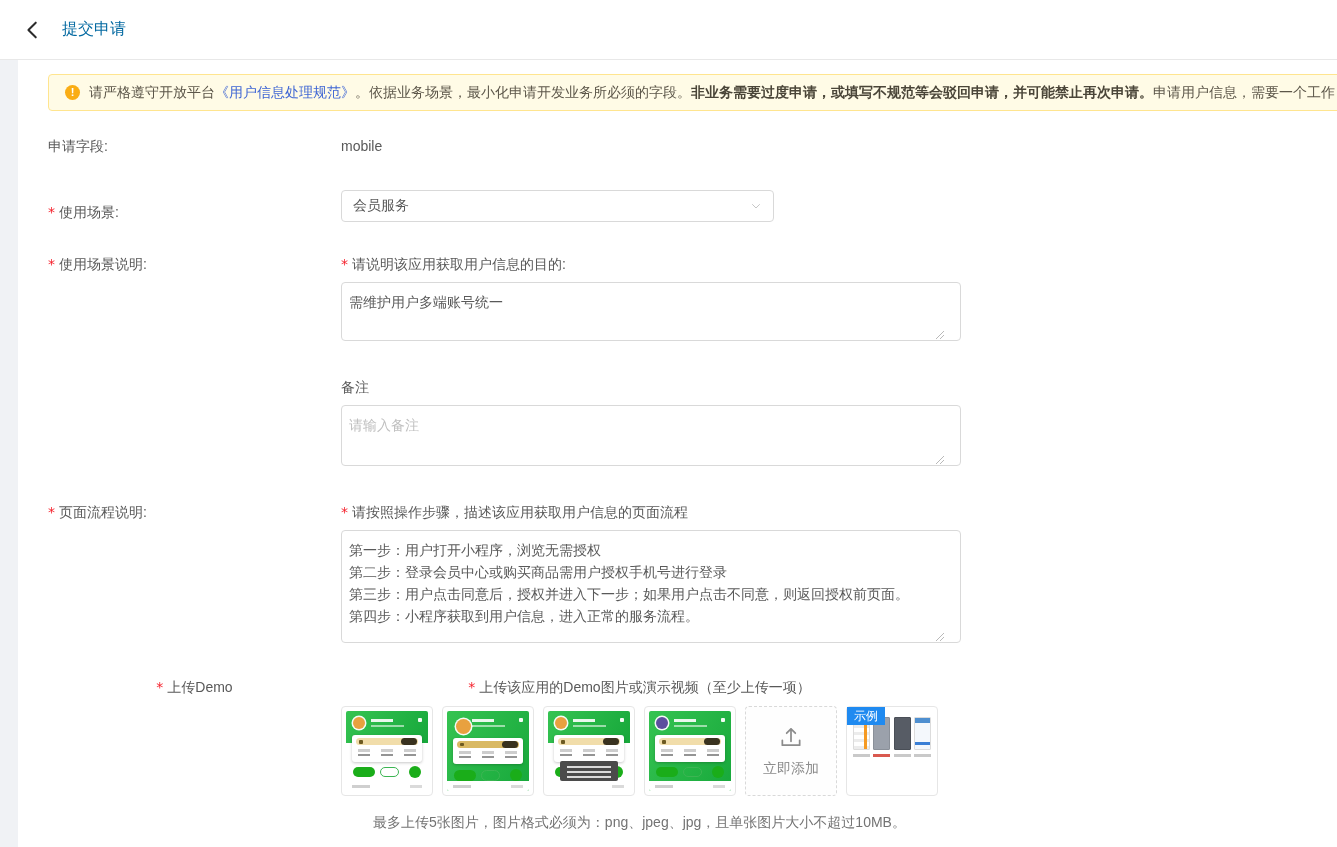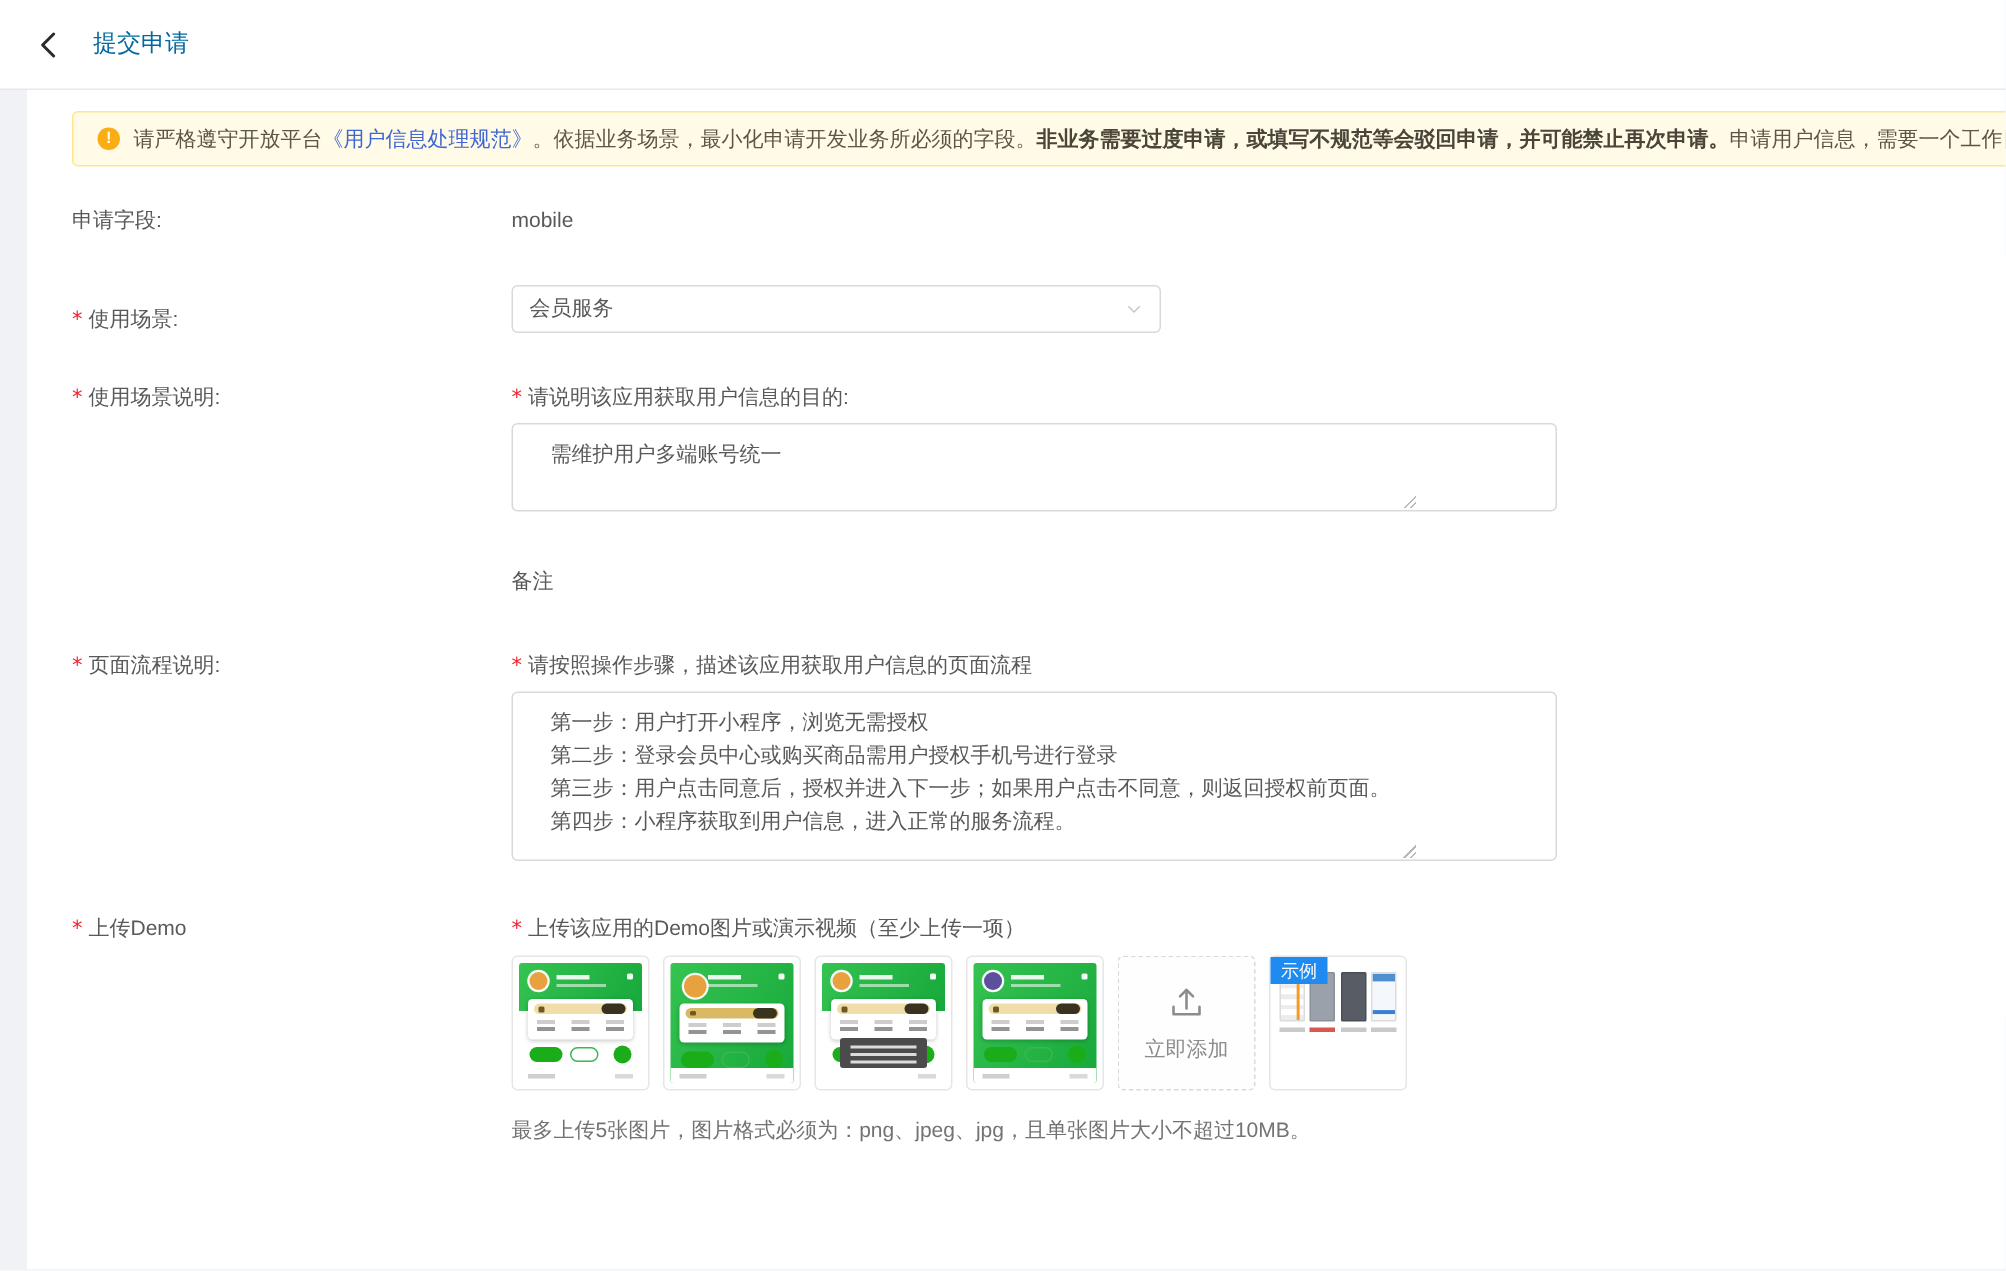--- a/index.html
+++ b/index.html
@@ -45,37 +45,37 @@
 
   
   .row { display:flex; }
   .lbl-col { width:293px; flex:0 0 293px; color:#595959; }
   .req { color:#f5222d; margin-right:4px; font-family:"DejaVu Sans",sans-serif; }
   .sub-lbl { color:#595959; }
   .row-field { margin-top:27px; }
   .row-scene { margin-top:34px; align-items:flex-end; }
   .row-block { margin-top:34px; }
   .mt38 { margin-top:38px; }
-  .mt36 { margin-top:36px; }
+  .mt36 { margin-top:36px;text-align:center; }
 
   .plain-val { color:#595959; }
 
   
   .sel {
     width:433px; height:32px; border:1px solid #d9d9d9; border-radius:4px;
     background:#fff; display:flex; align-items:center; padding:0 11px;
     color:#595959; cursor:pointer; justify-content:space-between;
   }
   .sel .car { color:#c6c6c6; display:flex; }
 
   
   .ta-wrap { position:relative; width:605px; }
   textarea {
-    width:697px; border:1px solid #d9d9d9; border-radius:4px;
-    padding:8px 25px; font:14px/22px "Liberation Sans","DejaVu Sans",sans-serif;
+    width:620px; border:1px solid #d9d9d9; border-radius:4px;
+    padding:8px 7px; font:14px/22px "Liberation Sans","DejaVu Sans",sans-serif;
     color:#595959; resize:none; outline:none; display:block; background:#fff;
   }
   textarea::placeholder { color:#bfbfbf; }
   .ta-s { height:59px; }
   .ta-m { height:61px; }
   .ta-l { height:113px; }
   .grip {
     position:absolute; right:2px; bottom:2px; width:10px; height:10px;
     clip-path:polygon(100% 0,100% 100%,0 100%);
     background:repeating-linear-gradient(135deg,transparent 0 2px,#b9b9b9 2px 3px);
@@ -197,20 +197,24 @@
 
   <div class="row row-block">
     <div class="lbl-col"><span class="req">*</span><span>使用场景说明:</span></div>
     <div>
       <div class="sub-lbl"><span class="req">*</span><span>请说明该应用获取用户信息的目的:</span></div>
       <div class="ta-wrap gap8">
         <textarea class="ta-s" style="">需维护用户多端账号统一</textarea>
         <span class="grip"></span>
       </div>
       <div class="remark-lbl">备注</div>
+      <div class="ta-wrap gap8">
+        <textarea class="ta-m" placeholder="请输入备注" style=""></textarea>
+        <span class="grip"></span>
+      </div>
     </div>
   </div>
 
   <div class="row mt38">
     <div class="lbl-col"><span class="req">*</span><span>页面流程说明:</span></div>
     <div>
       <div class="sub-lbl"><span class="req">*</span><span>请按照操作步骤，描述该应用获取用户信息的页面流程</span></div>
       <div class="ta-wrap gap8">
         <textarea class="ta-l" style="">第一步：用户打开小程序，浏览无需授权
 第二步：登录会员中心或购买商品需用户授权手机号进行登录

